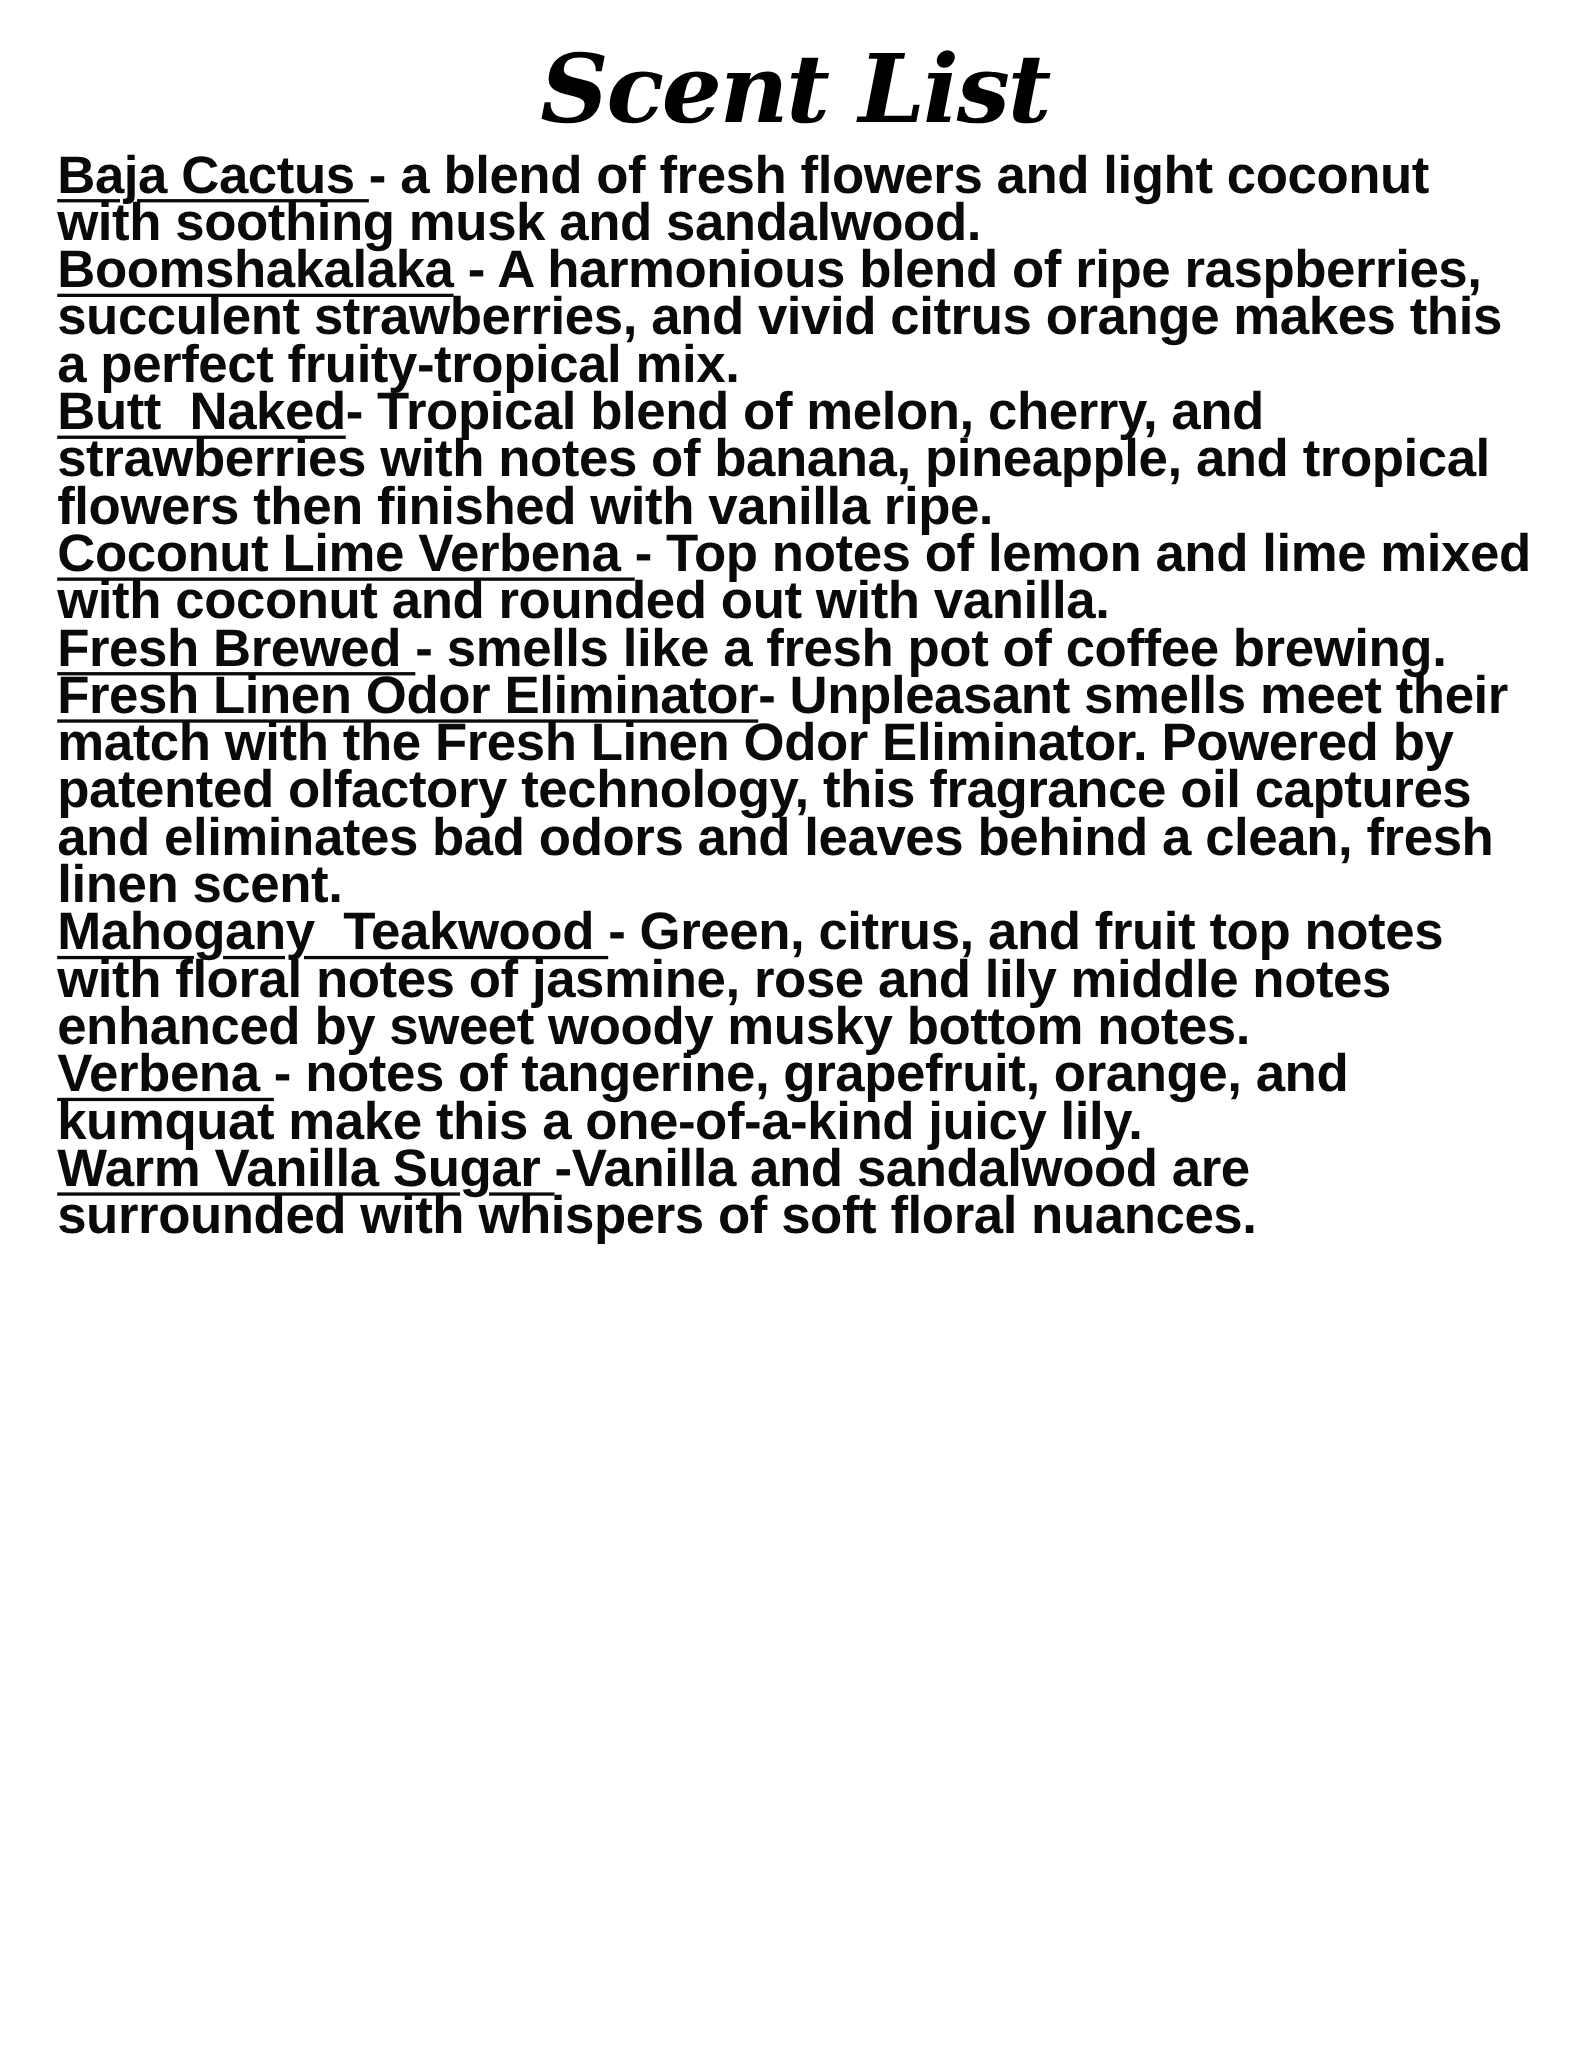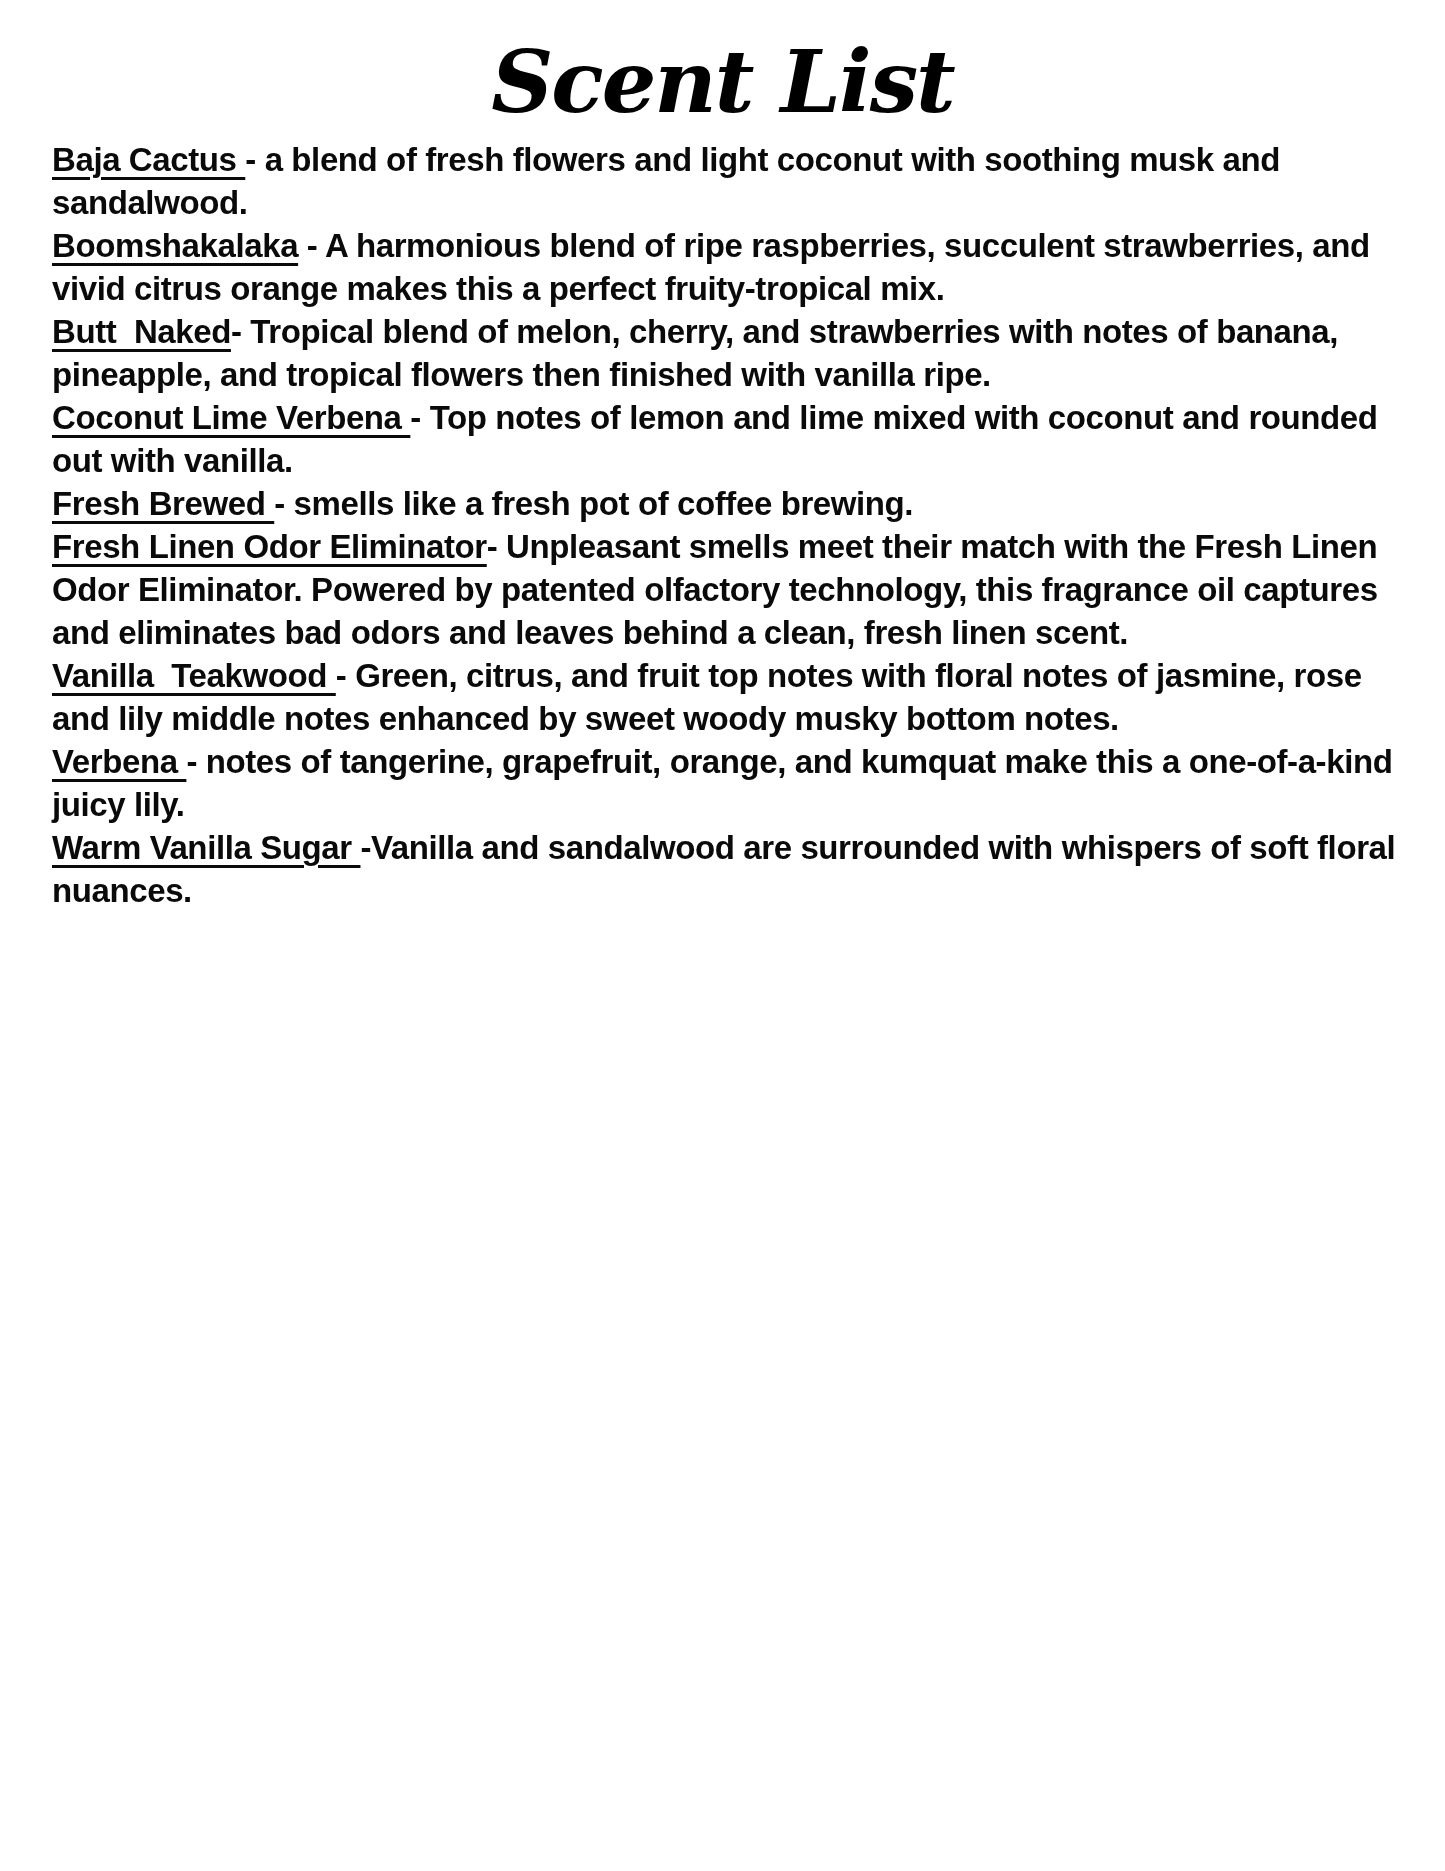--- a/index.html
+++ b/index.html
@@ -27,21 +27,21 @@
     color: #000000;
     letter-spacing: -2px;
   }
   .scent-list {
     margin: 6px 50px 0 52px;
     width: 1345px;
   }
   .scent {
     margin: 0;
     font-weight: 700;
-    font-size: 33px;
+    font-size: 48px;
     line-height: 43px;
     color: #0a0a0a;
     letter-spacing: -0.4px;
     white-space: pre-wrap;
   }
   .scent-name {
     text-decoration: underline;
     text-decoration-thickness: 3px;
     text-underline-offset: 6px;
   }
@@ -51,17 +51,17 @@
 
 <div class="page">
   <h1 class="title">Scent List</h1>
   <div class="scent-list">
     <p class="scent"><span class="scent-name">Baja Cactus </span><span>- a blend of fresh flowers and light coconut with soothing musk and sandalwood.</span></p>
     <p class="scent"><span class="scent-name">Boomshakalaka</span><span> - A harmonious blend of ripe raspberries, succulent strawberries, and vivid citrus orange makes this a perfect fruity-tropical mix.</span></p>
     <p class="scent"><span class="scent-name">Butt  Naked</span><span>- Tropical blend of melon, cherry, and strawberries with notes of banana, pineapple, and tropical flowers then finished with vanilla ripe.</span></p>
     <p class="scent"><span class="scent-name">Coconut Lime Verbena </span><span>- Top notes of lemon and lime mixed with coconut and rounded out with vanilla.</span></p>
     <p class="scent"><span class="scent-name">Fresh Brewed </span><span>- smells like a fresh pot of coffee brewing.</span></p>
     <p class="scent"><span class="scent-name">Fresh Linen Odor Eliminator</span><span>- Unpleasant smells meet their match with the Fresh Linen Odor Eliminator. Powered by patented olfactory technology, this fragrance oil captures and eliminates bad odors and leaves behind a clean, fresh linen scent.</span></p>
-    <p class="scent"><span class="scent-name">Vanilla  Teakwood </span><span>- Green, citrus, and fruit top notes with floral notes of jasmine, rose and lily middle notes enhanced by sweet woody musky bottom notes.</span></p>
+    <p class="scent"><span class="scent-name">Mahogany  Teakwood </span><span>- Green, citrus, and fruit top notes with floral notes of jasmine, rose and lily middle notes enhanced by sweet woody musky bottom notes.</span></p>
     <p class="scent"><span class="scent-name">Verbena </span><span>- notes of tangerine, grapefruit, orange, and kumquat make this a one-of-a-kind juicy lily.</span></p>
     <p class="scent"><span class="scent-name">Warm Vanilla Sugar </span><span>-Vanilla and sandalwood are surrounded with whispers of soft floral nuances.</span></p>
   </div>
 </div>
 
 </body></html>

